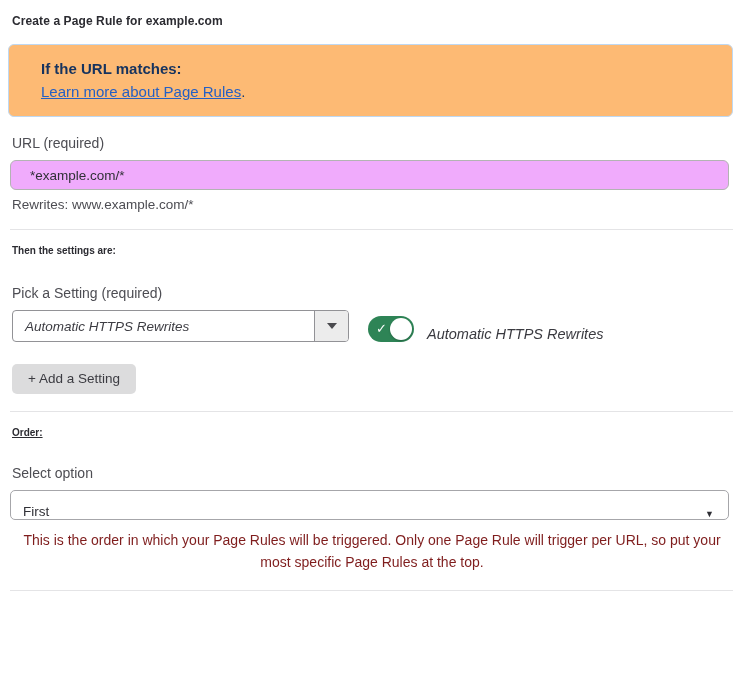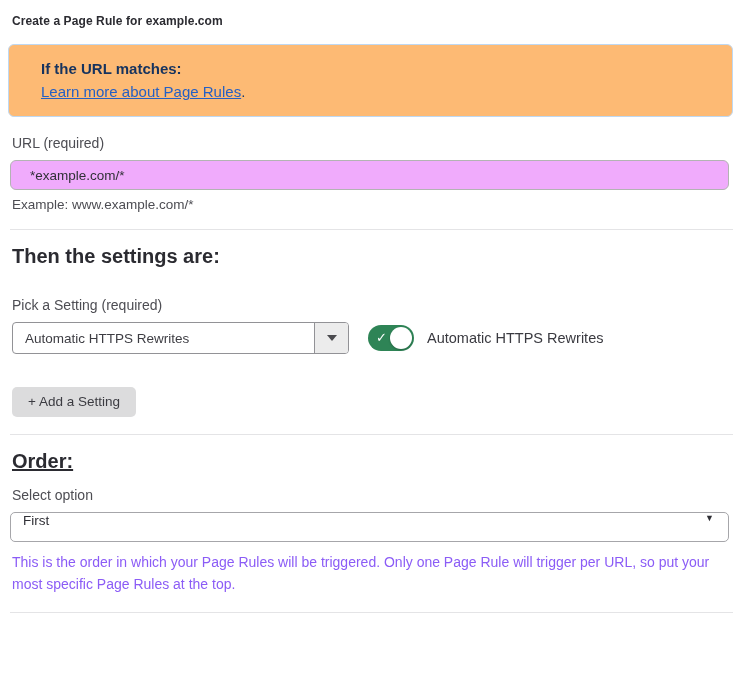--- a/index.html
+++ b/index.html
@@ -52,26 +52,26 @@
   .helper {
     font-size: 13.5px; color: #4d4d53; margin-top: 7px;
   }
 
   hr.divider {
     border: none; border-top: 1px solid #e4e4e6;
     margin: 17px 0 0 -2px;
   }
 
   h2.section-heading {
-    font-size: 20px; font-weight: bold; color: #2b2b31;
+    font-size: 10px; font-weight: bold; color: #2b2b31;
     margin: 15px 0 0 0;
   }
   .picker-label { margin-top: 29px; }
 
-  .setting-row { display: flex; align-items: center; margin-top: 6px; }
+  .setting-row { display: flex; align-items: flex-end; margin-top: 6px; font-style: italic; }
   .dropdown {
     display: flex; align-items: stretch;
     width: 337px; height: 32px;
     border: 1px solid #929296; border-radius: 4px;
     background: #ffffff; cursor: pointer; overflow: hidden;
   }
   .dropdown-value {
     flex: 1; display: flex; align-items: center;
     padding-left: 12px; font-size: 13.5px; color: #3d3d43;
     white-space: nowrap;
@@ -105,54 +105,54 @@
     margin-left: 13px; font-size: 14.5px; color: #3a3a40;
   }
 
   .btn {
     display: inline-block; border: none; cursor: pointer;
     font-family: "Liberation Sans", sans-serif;
     font-size: 13.5px; border-radius: 5px; height: 30px;
     padding: 0 16px; line-height: 30px;
   }
   .btn.gray { background: #dcdcdd; color: #3b3b41; }
-  .add-setting-btn { margin-top: 33px; }
+  .add-setting-btn { margin-top: 22px; }
 
   .order-heading { margin-top: 16px; text-decoration: underline; }
-  .select-label { margin-top: 14px; margin-bottom: 9px; }
+  .select-label { margin-top: 27px; margin-bottom: 9px; }
 
   .select-control {
-    display: flex; align-items: flex-start; justify-content: space-between;
+    display: flex; align-items: flex-end; justify-content: space-between;
     width: calc(100% - 2px); margin-left: -2px; height: 30px;
     border: 1px solid #a6a6aa; border-radius: 5px; background: #fff;
     padding: 0 14px 0 12px; cursor: pointer;
   }
   .select-control .value { font-size: 13.5px; color: #303036; }
   .select-caret { font-size: 9px; color: #2e2e34; }
 
   .helper-lg {
-    font-size: 14px; color: #8b5cf6; line-height: 22px;
-    margin-top: 9px; max-width: 720px;
+    font-size: 14px; color: #7f1d1d; line-height: 22px;
+    margin-top: 9px; max-width: 720px; text-align: center;
   }
 </style>
 </head>
 <body>
 
 <div class="page">
 
   <h1 class="page-title">Create a Page Rule for example.com</h1>
 
   <div class="info-box">
     <p class="info-heading">If the URL matches:</p>
     <p class="info-link-line"><a href="#">Learn more about Page Rules</a><span class="suffix">.</span></p>
   </div>
 
   <label class="field-label">URL (required)</label>
   <input type="text" class="text-input" value="*example.com/*" style="">
-  <p class="helper">Example: www.example.com/*</p>
+  <p class="helper">Rewrites: www.example.com/*</p>
 
   <hr class="divider">
 
   <h2 class="section-heading">Then the settings are:</h2>
 
   <label class="field-label picker-label">Pick a Setting (required)</label>
 
   <div class="setting-row">
     <div class="dropdown">
       <span class="dropdown-value">Automatic HTTPS Rewrites</span>

